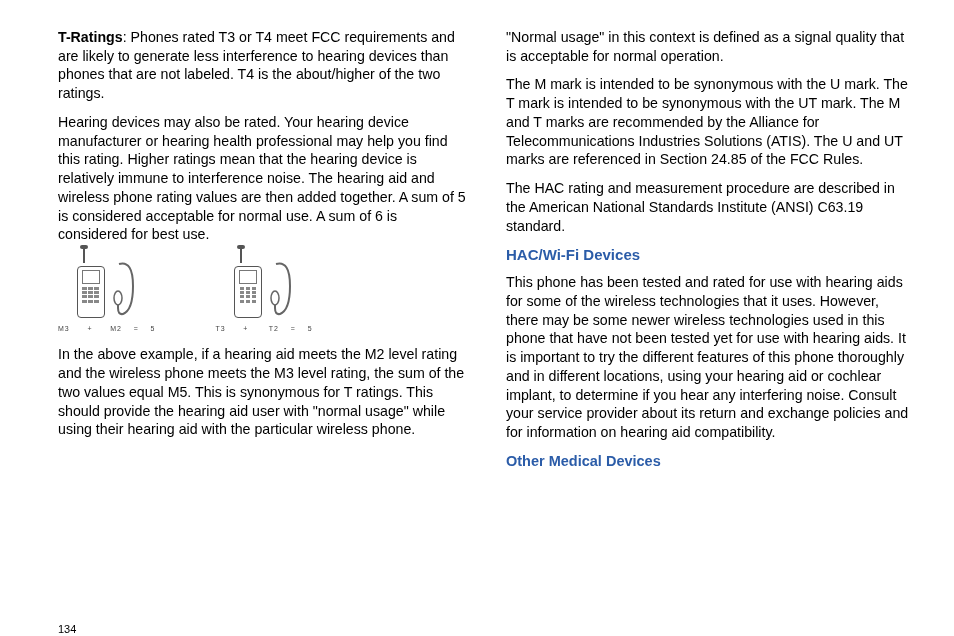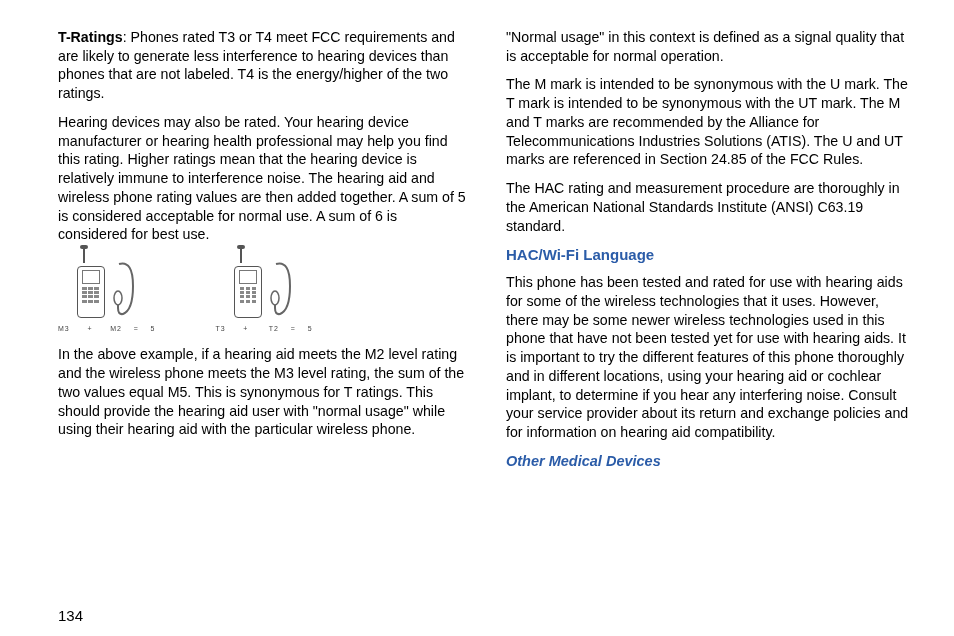--- a/index.html
+++ b/index.html
@@ -27,30 +27,29 @@
   .heading-blue {
     color: #2b5ca8;
     font-weight: bold;
     font-size: 15px;
     margin-top: 4px;
     margin-bottom: 8px;
   }
   .heading-blue-italic {
     color: #2b5ca8;
     font-weight: bold;
-    font-style: italic;
     font-size: 14.5px;
     margin-top: 4px;
     margin-bottom: 24px;
   }
   .page-number {
     position: absolute;
-    bottom: 12px;
+    bottom: 1px;
     left: 58px;
-    font-size: 15px;
+    font-size: 11px;
   }
 
   
   .diagram-row {
     display: flex;
     gap: 60px;
     margin: 14px 0 12px 0;
     align-items: flex-end;
   }
   .dgroup { display:flex; flex-direction:column; align-items:center; }
@@ -75,21 +74,21 @@
   .hearing svg { display:block; }
   .caption { font-size:7px; color:#444; margin-top:6px; letter-spacing:1px; white-space:pre; }
 </style>
 </head>
 <body>
 
 <div class="columns">
 
   <div class="col">
     <p>
-      <span class="bold">T-Ratings</span><span>: Phones rated T3 or T4 meet FCC requirements and are likely to generate less interference to hearing devices than phones that are not labeled. T4 is the energy/higher of the two ratings.</span>
+      <span class="bold">T-Ratings</span><span>: Phones rated T3 or T4 meet FCC requirements and are likely to generate less interference to hearing devices than phones that are not labeled. T4 is the about/higher of the two ratings.</span>
     </p>
     <p>Hearing devices may also be rated. Your hearing device manufacturer or hearing health professional may help you find this rating. Higher ratings mean that the hearing device is relatively immune to interference noise. The hearing aid and wireless phone rating values are then added together. A sum of 5 is considered acceptable for normal use. A sum of 6 is considered for best use.</p>
 
     <div class="diagram-row">
 
       <div class="dgroup">
         <div class="drow">
           <div class="phone">
             <div class="screen"></div>
             <div class="btnrow">
@@ -158,21 +157,21 @@
         <div class="caption">T3      +       T2    =    5</div>
       </div>
     </div>
 
     <p>In the above example, if a hearing aid meets the M2 level rating and the wireless phone meets the M3 level rating, the sum of the two values equal M5. This is synonymous for T ratings. This should provide the hearing aid user with "normal usage" while using their hearing aid with the particular wireless phone.</p>
   </div>
 
   <div class="col">
     <p>"Normal usage" in this context is defined as a signal quality that is acceptable for normal operation.</p>
     <p>The M mark is intended to be synonymous with the U mark. The T mark is intended to be synonymous with the UT mark. The M and T marks are recommended by the Alliance for Telecommunications Industries Solutions (ATIS). The U and UT marks are referenced in Section 24.85 of the FCC Rules.</p>
-    <p>The HAC rating and measurement procedure are thoroughly in the American National Standards Institute (ANSI) C63.19 standard.</p>
-    <div class="heading-blue">HAC/Wi-Fi Language</div>
+    <p>The HAC rating and measurement procedure are described in the American National Standards Institute (ANSI) C63.19 standard.</p>
+    <div class="heading-blue">HAC/Wi-Fi Devices</div>
     <p>This phone has been tested and rated for use with hearing aids for some of the wireless technologies that it uses. However, there may be some newer wireless technologies used in this phone that have not been tested yet for use with hearing aids. It is important to try the different features of this phone thoroughly and in different locations, using your hearing aid or cochlear implant, to determine if you hear any interfering noise. Consult your service provider about its return and exchange policies and for information on hearing aid compatibility.</p>
     <div class="heading-blue-italic">Other Medical Devices</div>
   </div>
 
 </div>
 
 <div class="page-number">134</div>
 
 </body></html>

